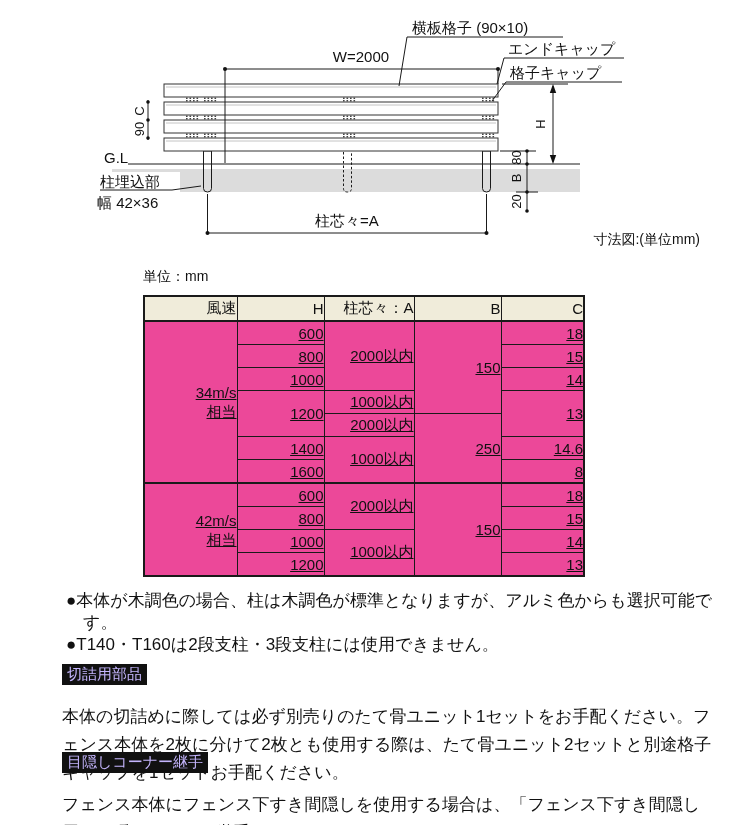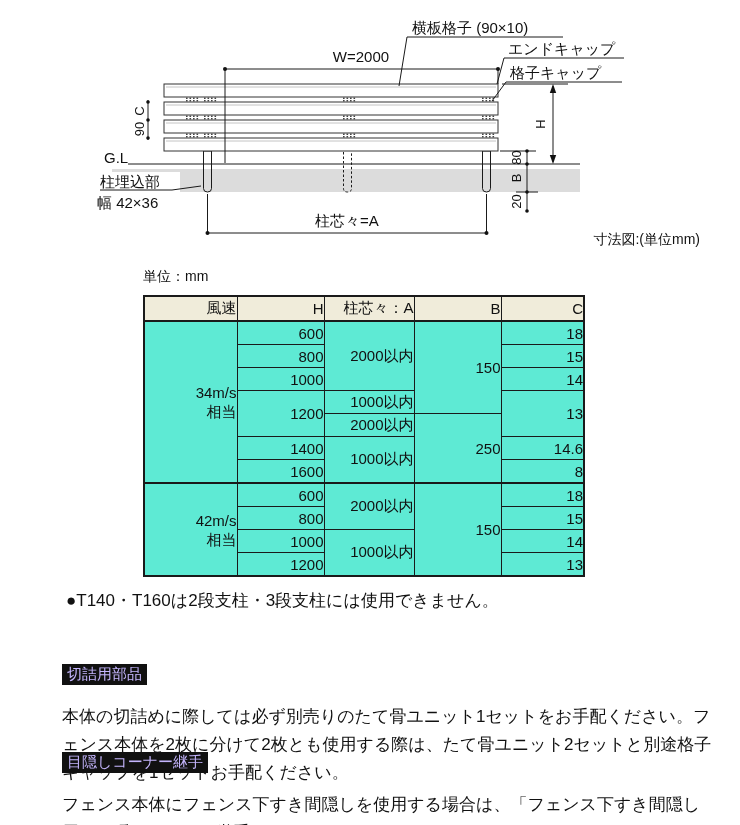--- a/index.html
+++ b/index.html
@@ -20,21 +20,21 @@
   
   .unit-note { position:absolute; left:143px; top:268px; width:432px; text-align:left; font-size:14px; }
 
   
   table.spec { position:absolute; left:143px; top:295px; width:440px;
                border-collapse:collapse; table-layout:fixed;
                font-size:15px; border:2px solid #1a1a1a; }
   table.spec th, table.spec td { border:1px solid #1a1a1a; text-align:right;
                padding:0; font-weight:normal; vertical-align:middle; }
   table.spec thead th { background:#f0ecda; height:23px; border-bottom-width:2px; }
-  table.spec tbody td { height:22px; background:#5eead4; }
+  table.spec tbody td { height:22px; background:#ec4899;text-decoration:underline; }
   table.spec tbody tr.group-start td { border-top-width:2px; }
   td.wind-cell { white-space:pre-line; line-height:19px;margin-top:48px; }
 
   
   .notes { position:absolute; left:66px; top:590px; width:656px;
            font-size:17px; line-height:22px; }
   .note  { padding-left:17px; text-indent:-17px; }
 
   
   .section { position:absolute; left:62px; width:662px; }
@@ -237,20 +237,23 @@
       </tr>
       <tr>
         <td>1200</td>
         <td>13</td>
       </tr>
     </tbody>
   </table>
 
   <div class="notes">
     <div class="note">
+      <span>●</span><span>本体が木調色の場合、柱は木調色が標準となりますが、アルミ色からも選択可能です。</span>
+    </div>
+    <div class="note">
       <span>●</span><span>T140・T160は2段支柱・3段支柱には使用できません。</span>
     </div>
   </div>
 
   <div class="section section-s1">
     <div class="section-title">切詰用部品</div>
     <div class="section-body">本体の切詰めに際しては必ず別売りのたて骨ユニット1セットをお手配ください。フェンス本体を2枚に分けて2枚とも使用する際は、たて骨ユニット2セットと別途格子キャップを1セットお手配ください。</div>
   </div>
 
   <div class="section section-s2">

